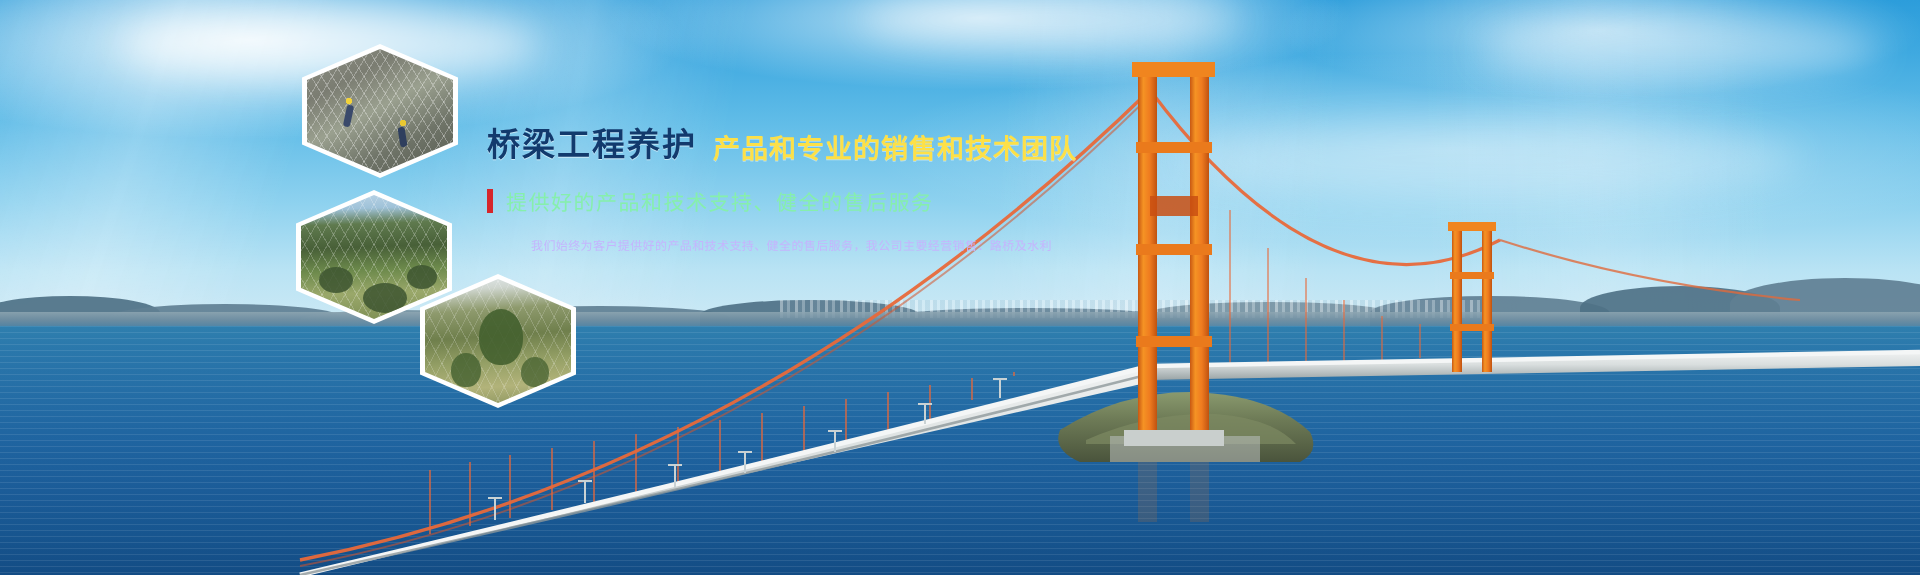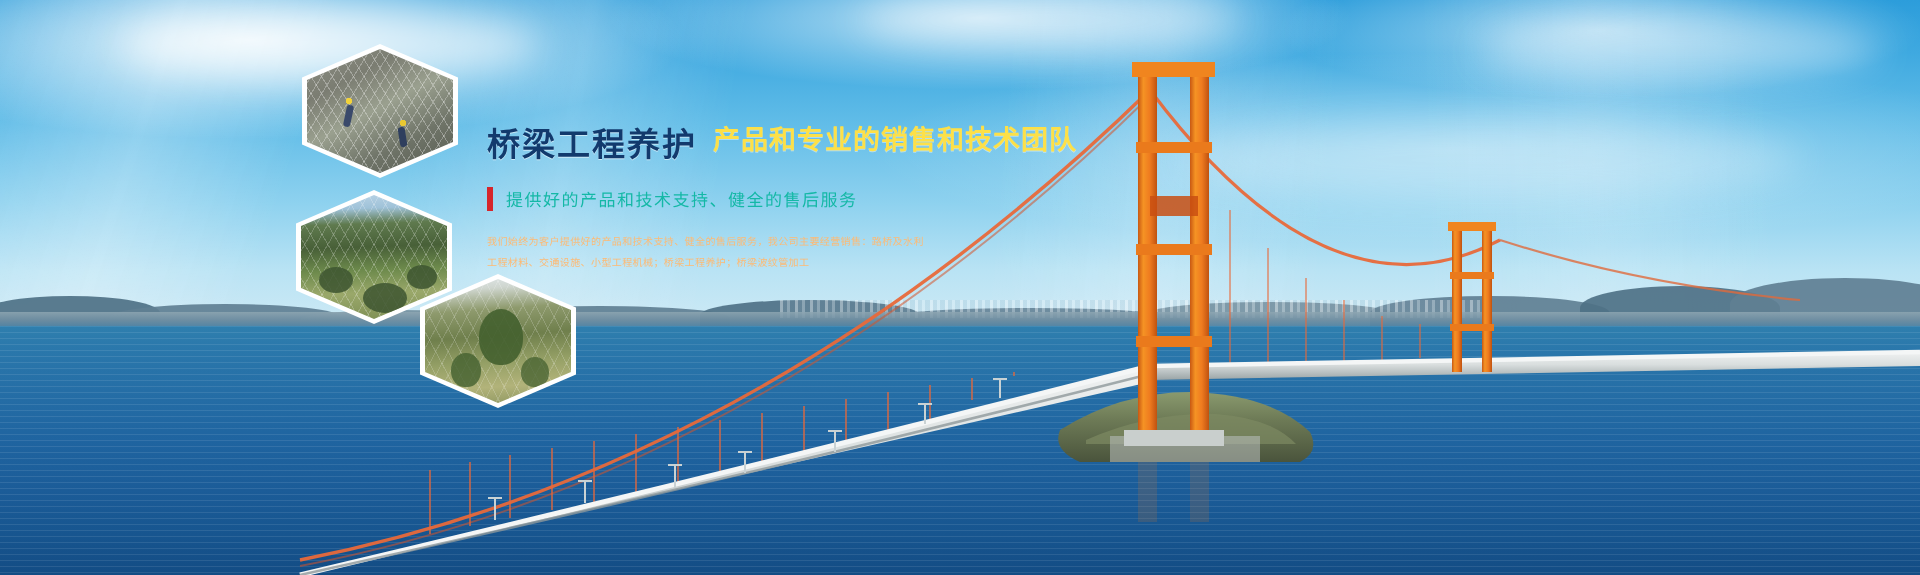--- a/index.html
+++ b/index.html
@@ -107,35 +107,35 @@
   .hx3 .hex-inner{
     background:
       repeating-linear-gradient(62deg, rgba(255,255,255,.18) 0 1px, rgba(255,255,255,0) 1px 11px),
       repeating-linear-gradient(-62deg, rgba(255,255,255,.16) 0 1px, rgba(255,255,255,0) 1px 11px),
       linear-gradient(176deg,#dfe6e8 0%, #cfd6cf 10%, #8e9a6d 26%, #6f7f4c 46%, #95a066 66%, #b2b37a 84%, #8d9660 100%);
   }
   .hx3 .tree{position:absolute;border-radius:50% 50% 46% 46%;background:#44602f;opacity:.9;}
 
   
   .copy{position:absolute;left:487px;top:118px;width:620px;}
-  .headline{display:flex;align-items:flex-start;gap:16px;white-space:nowrap;}
+  .headline{display:flex;align-items:flex-end;gap:16px;white-space:nowrap;}
   .h-main{
     font-size:33px;font-weight:bold;color:#123a6d;letter-spacing:2px;
     text-shadow:0 1px 0 rgba(255,255,255,.55);
   }
   .h-sub{
     font-size:27px;font-weight:bold;color:#fde047;letter-spacing:1px;
     text-shadow:0 1px 0 rgba(255,255,255,.45);
   }
   .tagline{display:flex;align-items:center;gap:13px;margin-top:20px;}
   .tag-bar{width:6px;height:24px;background:#d6262b;flex:0 0 auto;}
-  .tag-text{font-size:17px;color:#14b8a6;letter-spacing:1.5px;white-space:nowrap;}
+  .tag-text{font-size:21px;color:#86efac;letter-spacing:1.5px;white-space:nowrap;}
   .body-copy{
-    margin-top:20px;font-size:10px;line-height:21px;color:#fdba74;
-    letter-spacing:.4px;width:432px;
+    margin-top:20px;font-size:12px;line-height:21px;color:#c4b5fd;
+    letter-spacing:.4px;width:432px;margin-left:44px;
   }
   .body-copy div{white-space:nowrap;}
 </style>
 </head>
 <body>
 
 <div class="banner">
 
   <div class="sky"></div>
   <div class="sky-streaks"></div>
@@ -298,17 +298,16 @@
       <span class="h-sub">产品和专业的销售和技术团队</span>
     </div>
 
     <div class="tagline">
       <span class="tag-bar"></span>
       <span class="tag-text">提供好的产品和技术支持、健全的售后服务</span>
     </div>
 
     <div class="body-copy">
       <div>我们始终为客户提供好的产品和技术支持、健全的售后服务，我公司主要经营销售：路桥及水利</div>
-      <div>工程材料、交通设施、小型工程机械；桥梁工程养护；桥梁波纹管加工</div>
     </div>
 
   </div>
 </div>
 
 </body></html>

